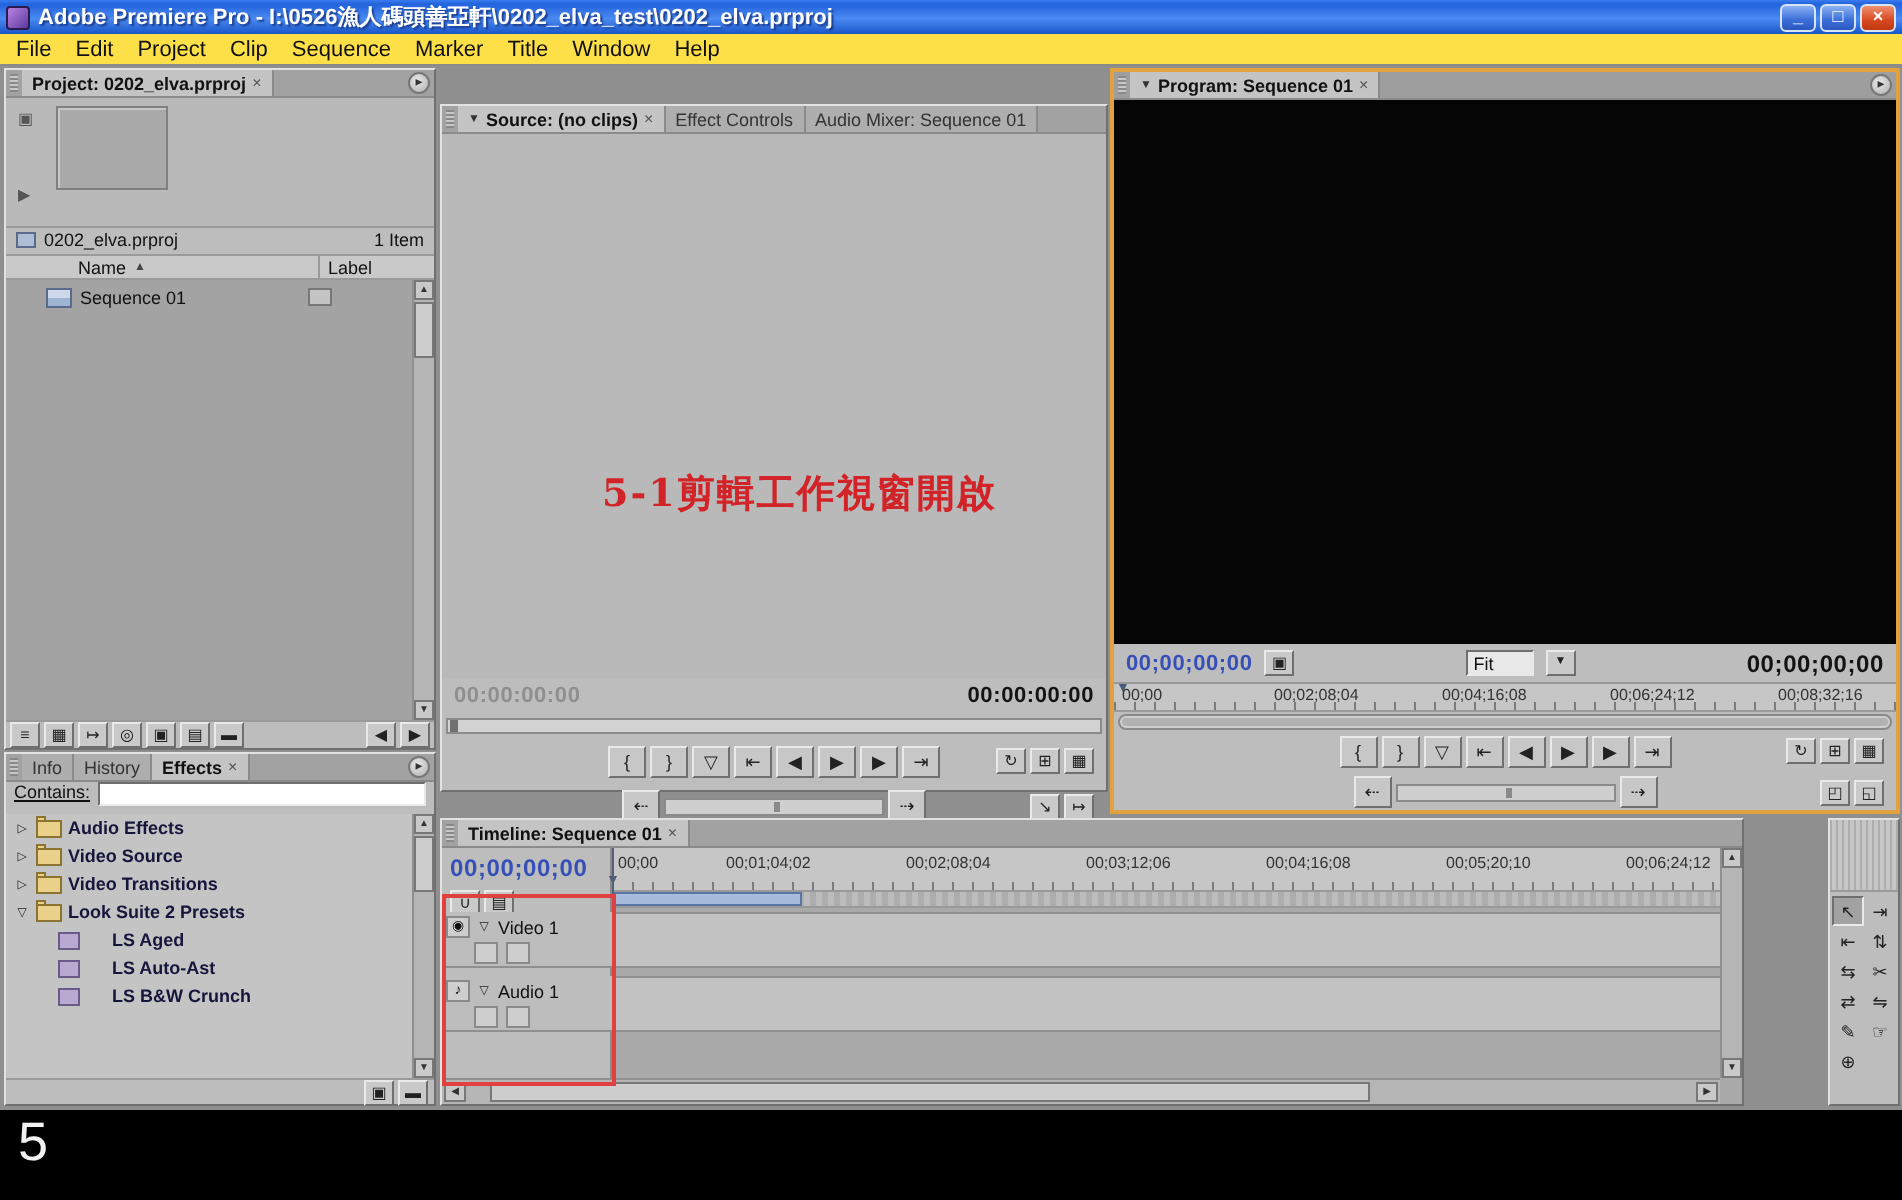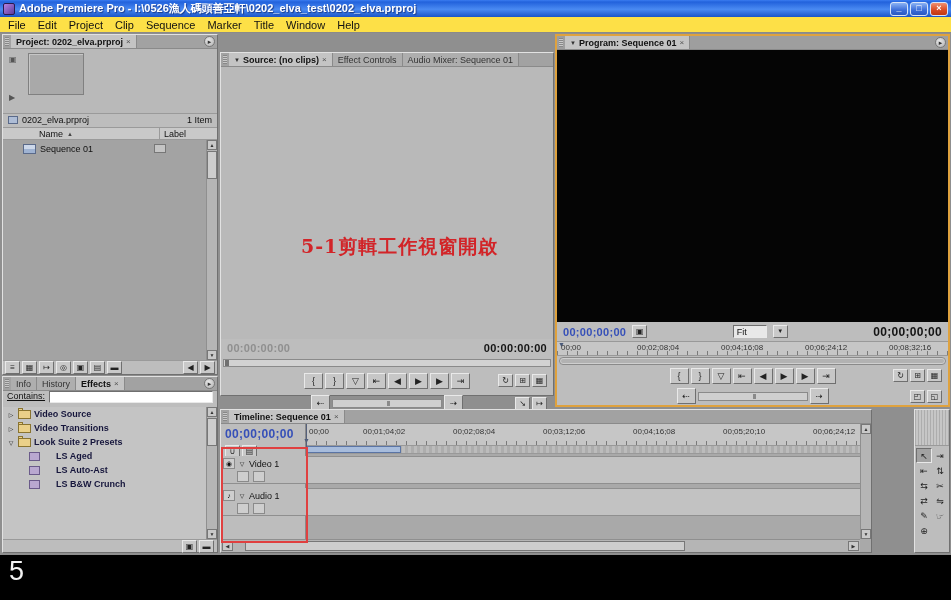--- a/index.html
+++ b/index.html
@@ -264,20 +264,25 @@
       <div class="panel-menu">▸</div>
     </div>
     <div class="contains-row">
       <span>Contains:</span>
       <input class="contains-input" type="text" style="">
     </div>
     <div class="fx-list">
       <div class="fx-row">
         <span class="twirl">▷</span>
         <div class="folder"></div>
+        <span>Audio Effects</span>
+      </div>
+      <div class="fx-row">
+        <span class="twirl">▷</span>
+        <div class="folder"></div>
         <span>Video Source</span>
       </div>
       <div class="fx-row">
         <span class="twirl">▷</span>
         <div class="folder"></div>
         <span>Video Transitions</span>
       </div>
       <div class="fx-row">
         <span class="twirl">▽</span>
         <div class="folder"></div>

